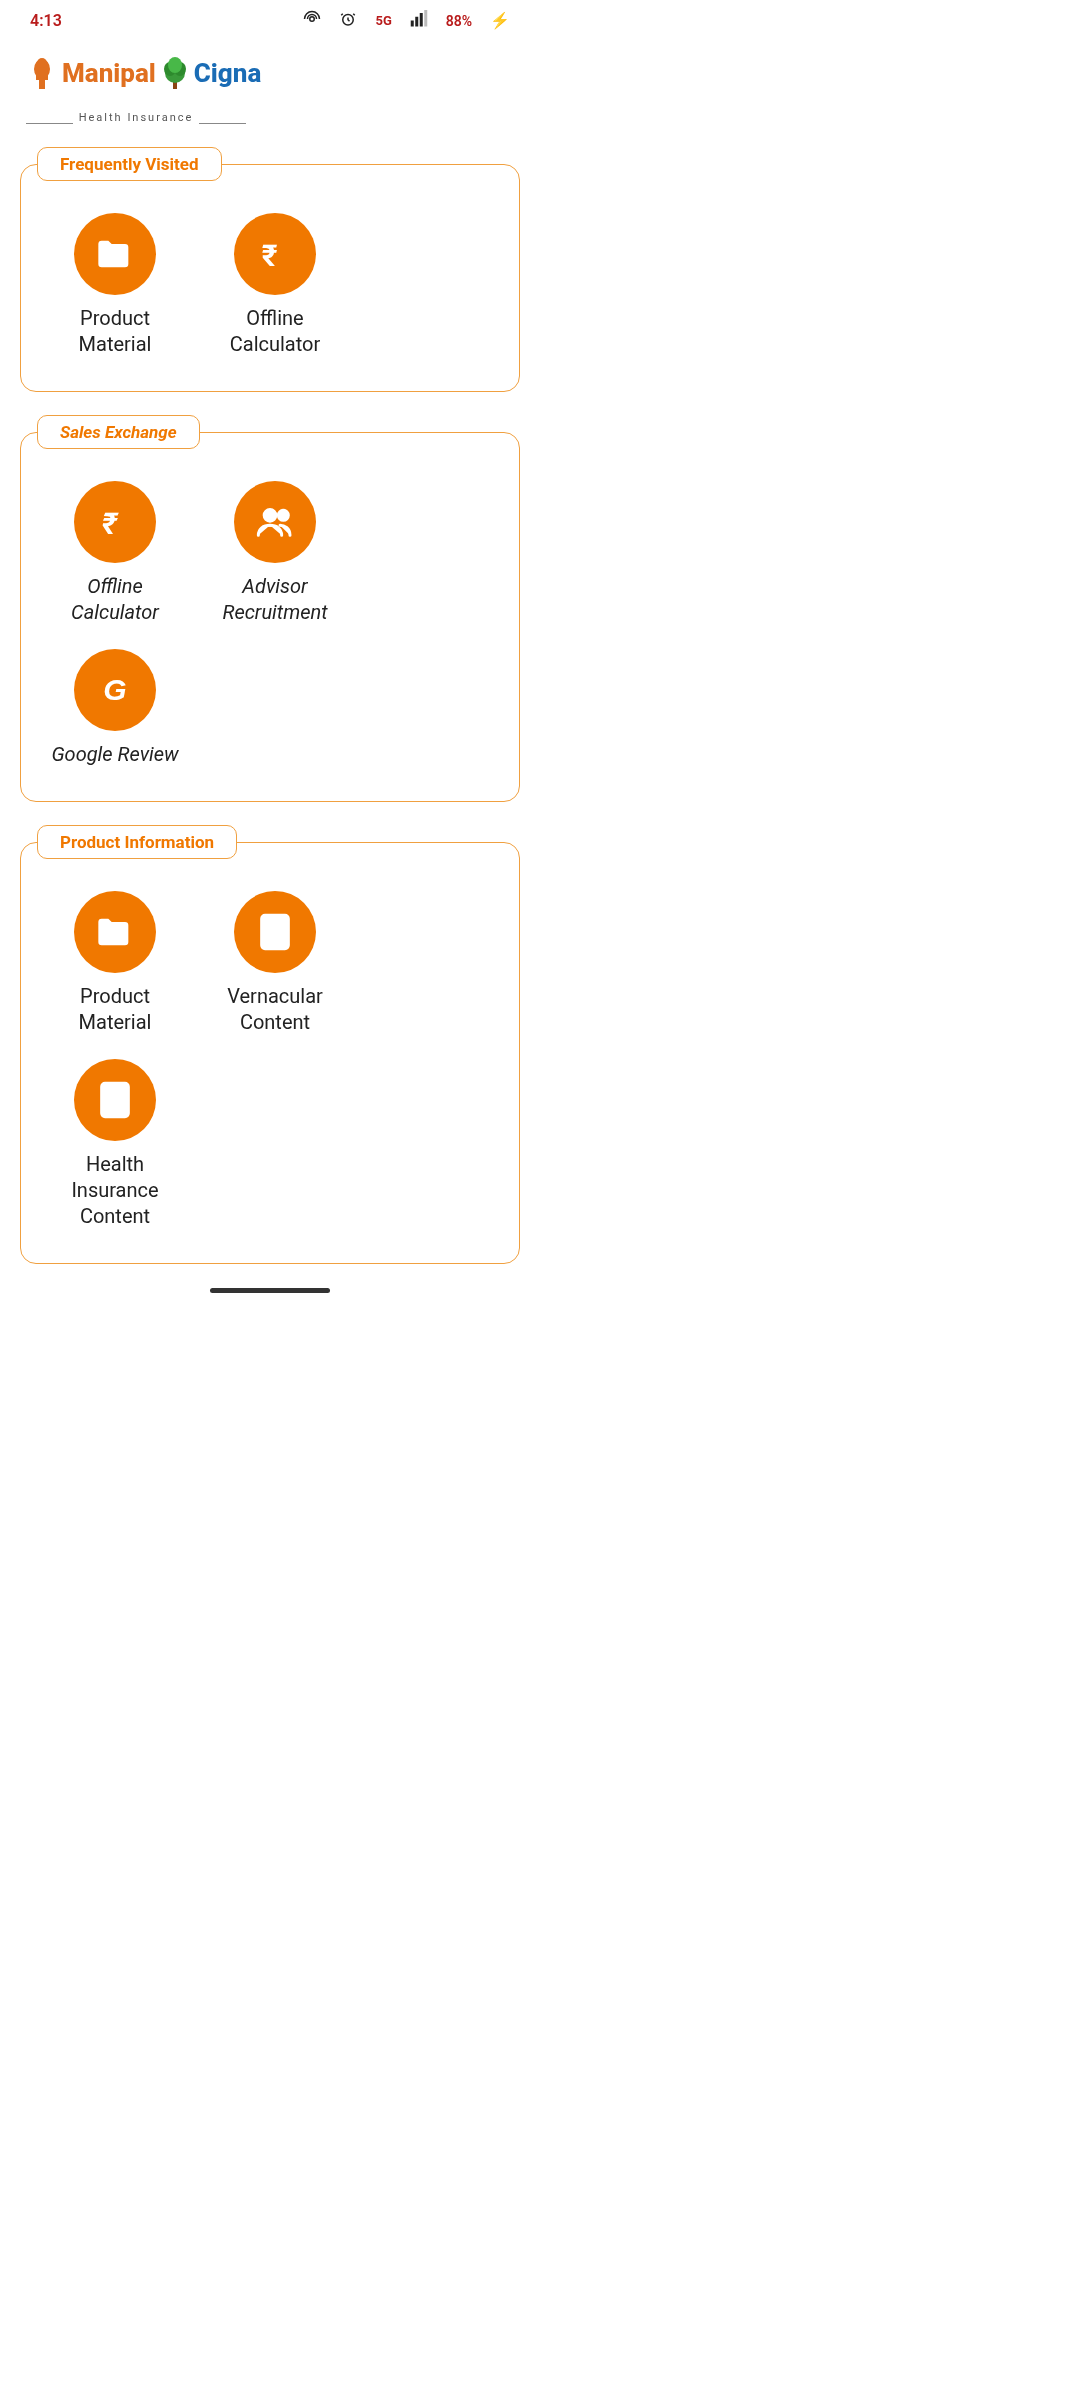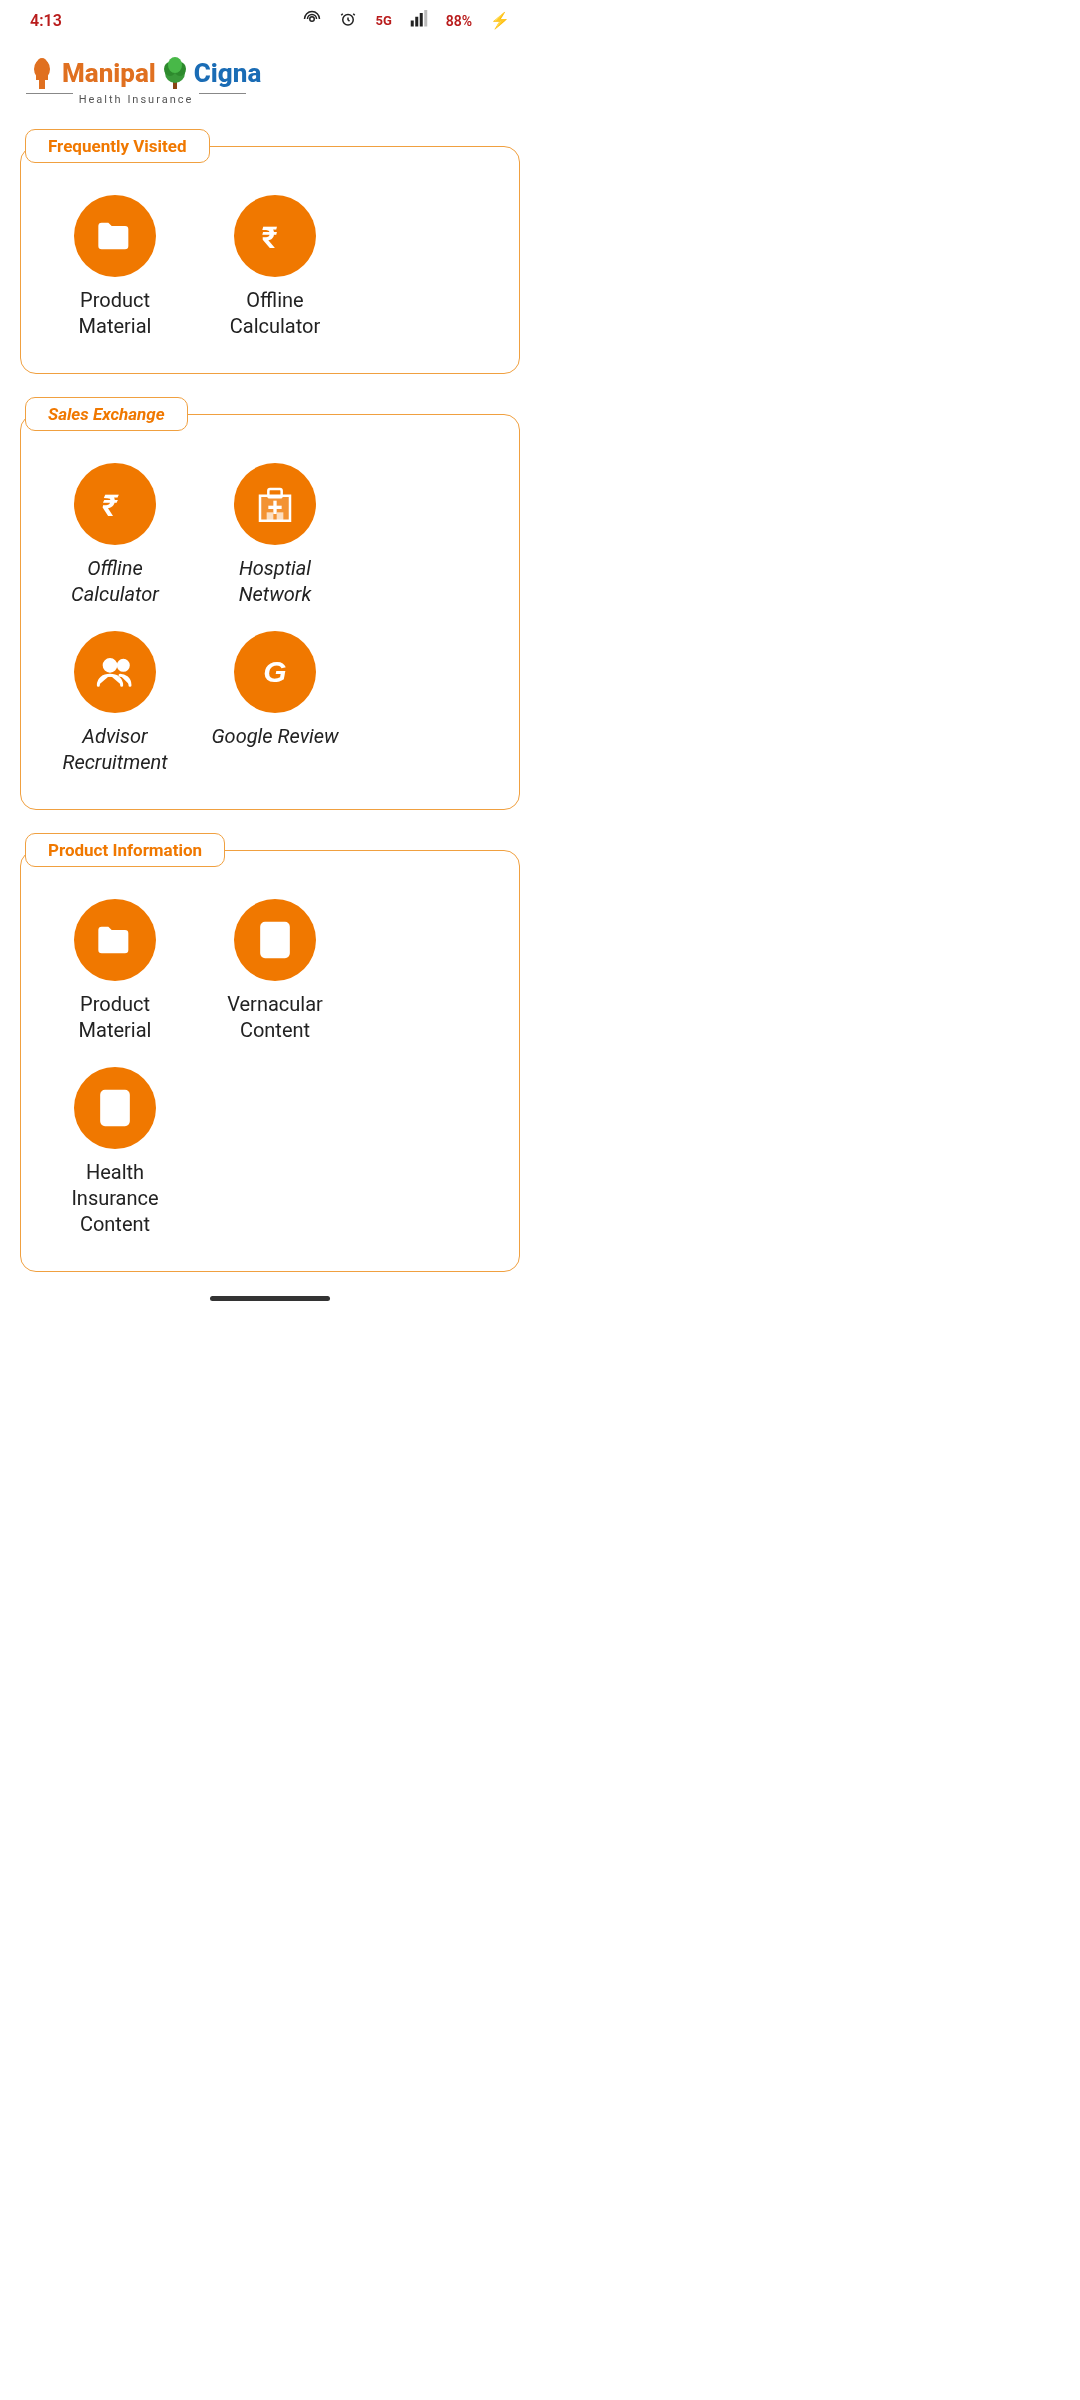--- a/index.html
+++ b/index.html
@@ -48,21 +48,21 @@
     .section-card {
       margin: 18px 20px 0 20px;
       border: 1.5px solid #f0a040;
       border-radius: 16px;
       padding: 20px 14px 22px 14px;
       position: relative;
     }
     .section-title-tab {
       position: absolute;
       top: -18px;
-      left: 4px;
+      left: 16px;
       background: #fff;
       border: 1.5px solid #f0a040;
       border-radius: 10px;
       padding: 6px 22px;
       font-size: 17px;
       font-weight: 700;
       color: #f07800;
     }
 
     
@@ -160,21 +160,21 @@
 
       <svg width="30" height="36" viewBox="0 0 30 36" style="margin:0 4px;">
         <rect x="13" y="22" width="4" height="12" fill="#8B4513"></rect>
         <ellipse cx="15" cy="18" rx="10" ry="10" fill="#3a9a3a"></ellipse>
         <ellipse cx="10" cy="14" rx="6" ry="7" fill="#2d8a2d"></ellipse>
         <ellipse cx="20" cy="14" rx="6" ry="7" fill="#2d8a2d"></ellipse>
         <ellipse cx="15" cy="10" rx="7" ry="8" fill="#48b848"></ellipse>
       </svg>
       <span class="logo-cigna" style="font-size:26px;font-weight:800;color:#1a6cb5;">Cigna</span>
     </div>
-    <div style="display:flex;align-items:flex-start;width:220px;margin-top:2px;">
+    <div style="display:flex;align-items:flex-end;width:220px;margin-top:20px;">
       <div style="flex:1;height:1px;background:#888;"></div>
       <span style="font-size:11px;color:#555;letter-spacing:2px;padding:0 6px;">Health Insurance</span>
       <div style="flex:1;height:1px;background:#888;"></div>
     </div>
   </div>
 </div>
 
 <div class="section-card" style="margin-top:30px;">
   <div class="section-title-tab">
     <span>Frequently Visited</span>
@@ -212,35 +212,20 @@
 
     <div class="icon-item">
       <div class="icon-circle">
         <svg viewBox="0 0 24 24" fill="white">
           <text x="4" y="19" font-size="18" font-weight="bold" fill="white">₹</text>
         </svg>
       </div>
       <span class="icon-label">Offline<br>Calculator</span>
     </div>
 
-    <div class="icon-item">
-      <div class="icon-circle">
-
-        <svg viewBox="0 0 24 24" fill="white">
-          <rect x="3" y="7" width="18" height="15" rx="1" fill="white" opacity="0.2"></rect>
-          <path d="M3 7h18v15H3z" stroke="white" stroke-width="1.5" fill="none"></path>
-          <rect x="8" y="3" width="8" height="5" rx="1" stroke="white" stroke-width="1.5" fill="none"></rect>
-          <line x1="12" y1="10" x2="12" y2="18" stroke="white" stroke-width="2"></line>
-          <line x1="8" y1="14" x2="16" y2="14" stroke="white" stroke-width="2"></line>
-          <rect x="7" y="17" width="4" height="5" fill="white" opacity="0.7"></rect>
-          <rect x="13" y="17" width="4" height="5" fill="white" opacity="0.7"></rect>
-        </svg>
-      </div>
-      <span class="icon-label">Hosptial<br>Network</span>
-    </div>
 
     <div class="icon-item">
       <div class="icon-circle">
 
         <svg viewBox="0 0 24 24" fill="none">
           <circle cx="9" cy="8" r="3.5" stroke="white" stroke-width="1.8"></circle>
           <path d="M2 20c0-4 3-6 7-6" stroke="white" stroke-width="1.8" stroke-linecap="round"></path>
           <circle cx="17" cy="8" r="3" stroke="white" stroke-width="1.8"></circle>
           <path d="M15 14c2.5 0 6 1.5 6 6" stroke="white" stroke-width="1.8" stroke-linecap="round"></path>
           <path d="M9 14c4 0 7 2 7 6" stroke="white" stroke-width="1.8" stroke-linecap="round"></path>

